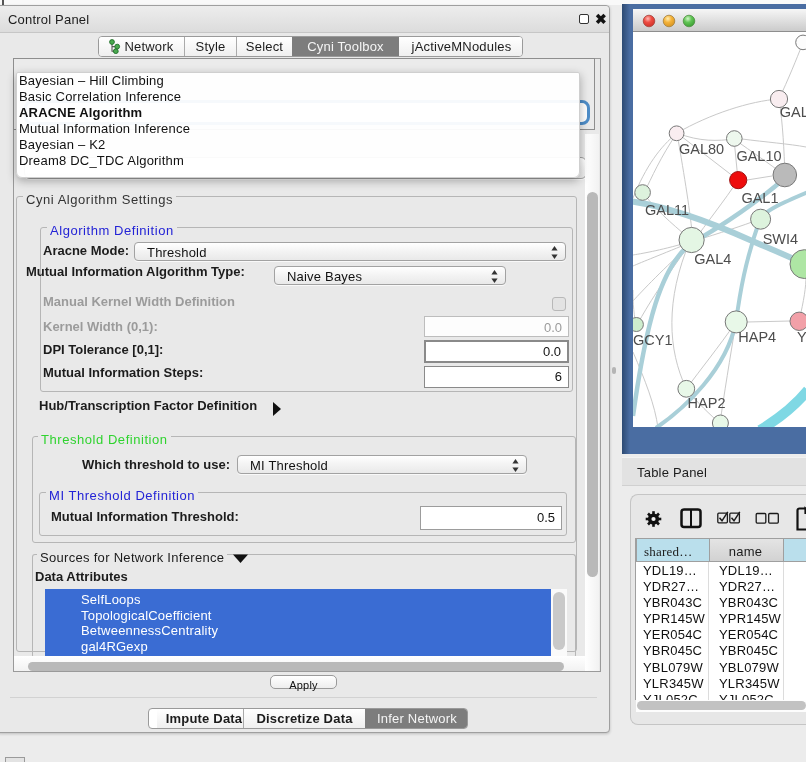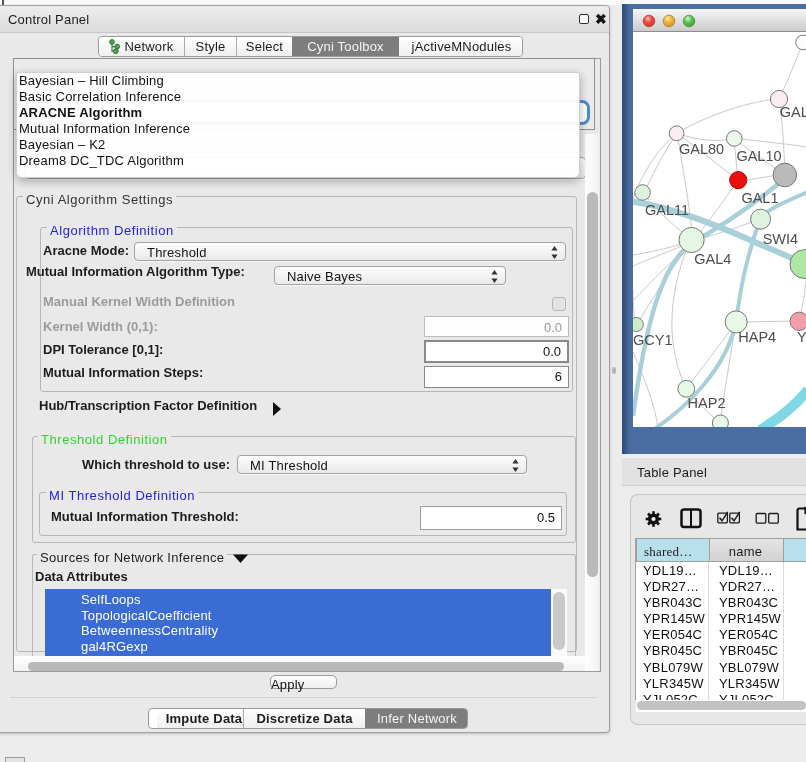--- a/index.html
+++ b/index.html
@@ -126,21 +126,21 @@
   <div class="abs" style="left:57px;top:592px;font-size:13px;color:#fff;letter-spacing:0.2px;line-height:15.5px;margin-left:24px;">SelfLoops<br>TopologicalCoefficient<br>BetweennessCentrality<br>gal4RGexp</div>
 
   <div class="abs" style="left:551px;top:589px;width:16px;height:67px;background:#fafafa;"></div>
   <div class="abs" style="left:553px;top:592px;width:12px;height:58px;background:#c9c9c9;border-radius:6px;"></div>
 
   <div class="abs" style="left:585px;top:134px;width:14px;height:537px;background:linear-gradient(90deg,#ffffff,#f2f2f2);"></div>
   <div class="abs" style="left:587px;top:192px;width:11px;height:385px;background:#b9b9b9;border-radius:6px;"></div>
   <div class="abs" style="left:14px;top:656px;width:571px;height:15px;background:linear-gradient(#ffffff,#f2f2f2);"></div>
   <div class="abs" style="left:28px;top:662px;width:536px;height:9px;background:#b9b9b9;border-radius:5px;"></div>
 
-  <div class="abs" style="left:270px;top:675px;width:67px;height:14px;border:1px solid #9a9a9a;border-radius:5px;background:linear-gradient(#ffffff,#ededed);font-size:13px;line-height:18px;color:#111;letter-spacing:0.2px;">Apply</div>
+  <div class="abs" style="left:270px;top:675px;width:67px;height:14px;border:1px solid #9a9a9a;border-radius:5px;background:linear-gradient(#ffffff,#ededed);text-align:center;font-size:11px;line-height:18px;color:#111;letter-spacing:0.2px;">Apply</div>
 
   <div class="abs" style="left:10px;top:697px;width:587px;height:1px;background:#d2d2d2;"></div>
 
   <div class="abs" id="bottabs" style="left:148px;top:708px;width:320px;height:21px;border:1px solid #9a9a9a;border-radius:4px;overflow:hidden;background:#fff;">
     <div class="tabseg" style="left:8px;width:94px;font-weight:bold;">Impute Data</div>
     <div class="tabseg" style="left:94px;width:122px;border-left:1px solid #aaa;font-weight:bold;">Discretize Data</div>
     <div class="tabseg tabsel" style="left:216px;width:104px;">Infer Network</div>
   </div>
 
   <div class="abs" style="left:16px;top:72px;width:564px;height:106px;background:rgba(255,255,255,0.95);border:1px solid #cfcfcf;border-radius:2px 2px 6px 6px;box-shadow:0 3px 10px rgba(0,0,0,0.3);"></div>

